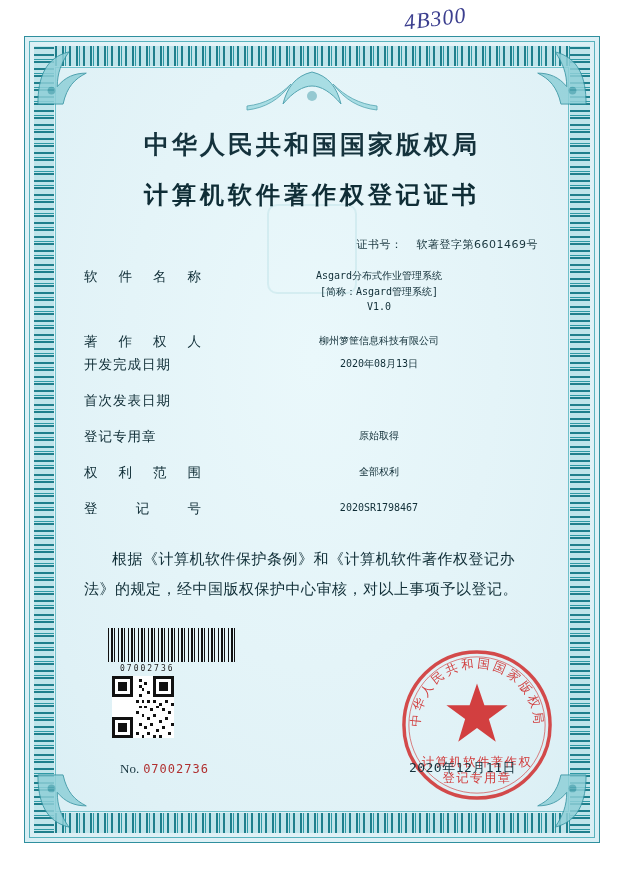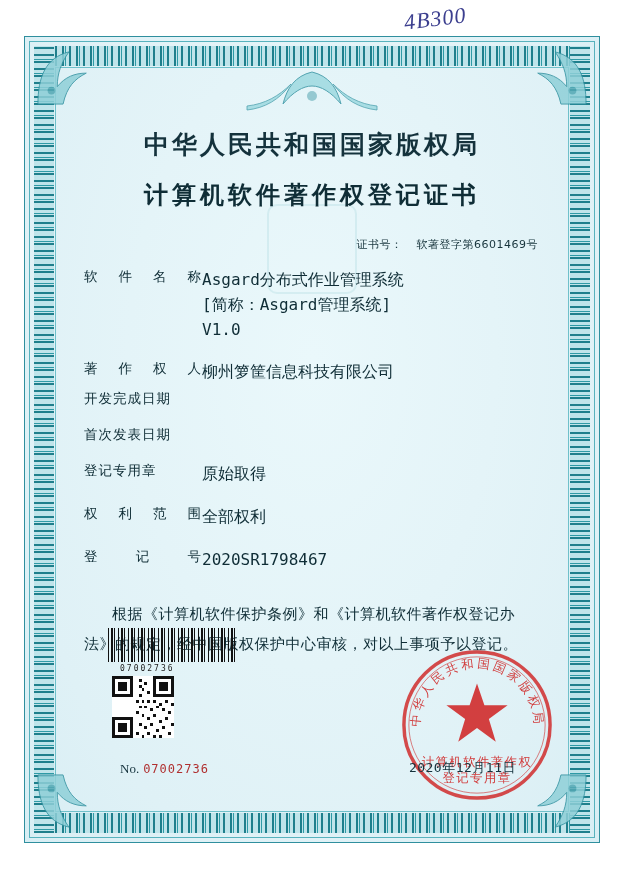--- a/index.html
+++ b/index.html
@@ -160,23 +160,24 @@
     letter-spacing:1px;
     font-family:"Liberation Serif","DejaVu Serif",serif;
   }
   .row .label.spread{
     display:flex;
     justify-content:space-between;
   }
   .row .value{
     flex:1;
     font-family:"DejaVu Sans Mono","Liberation Mono",monospace;
-    font-size:16px;
+    font-size:10px;
     line-height:1.55;
     white-space:pre-line;
+    text-align:center;
   }
   .row.gap{margin-top:18px;}
   .row.gap2{margin-top:5px;}
 
   
   .para{
     margin-top:26px;
     padding:0 16px 0 16px;
     font-size:15px;
     line-height:2.0;
@@ -321,20 +322,21 @@
             <span>著</span>
             <span>作</span>
             <span>权</span>
             <span>人</span>
           </div>
         <div class="value">柳州箩筐信息科技有限公司</div>
       </div>
 
       <div class="row gap2">
         <div class="label">开发完成日期</div>
+        <div class="value">2020年08月13日</div>
       </div>
 
       <div class="row gap">
         <div class="label">首次发表日期</div>
       </div>
 
       <div class="row gap">
         <div class="label">登记专用章</div>
         <div class="value">原始取得</div>
       </div>

